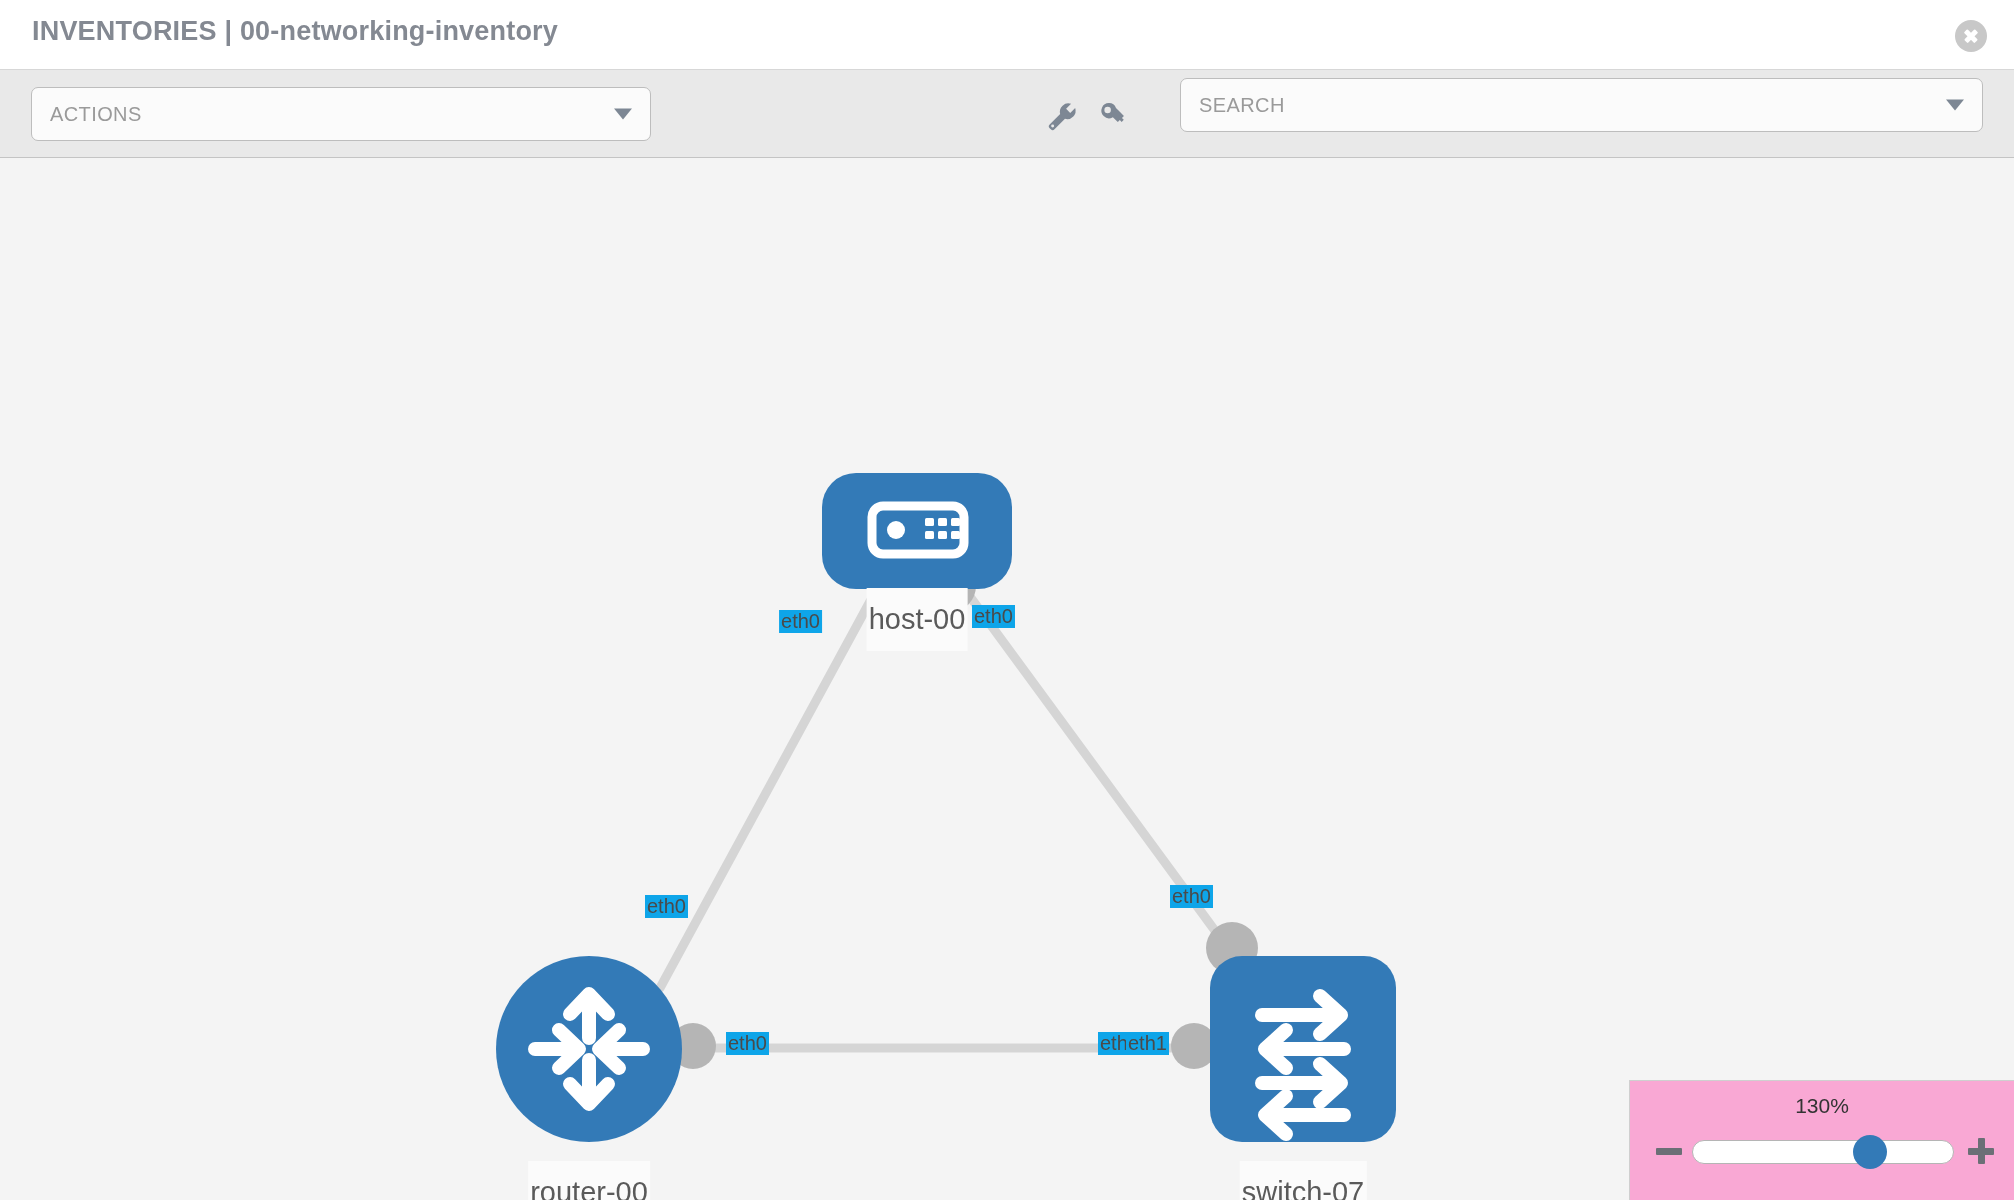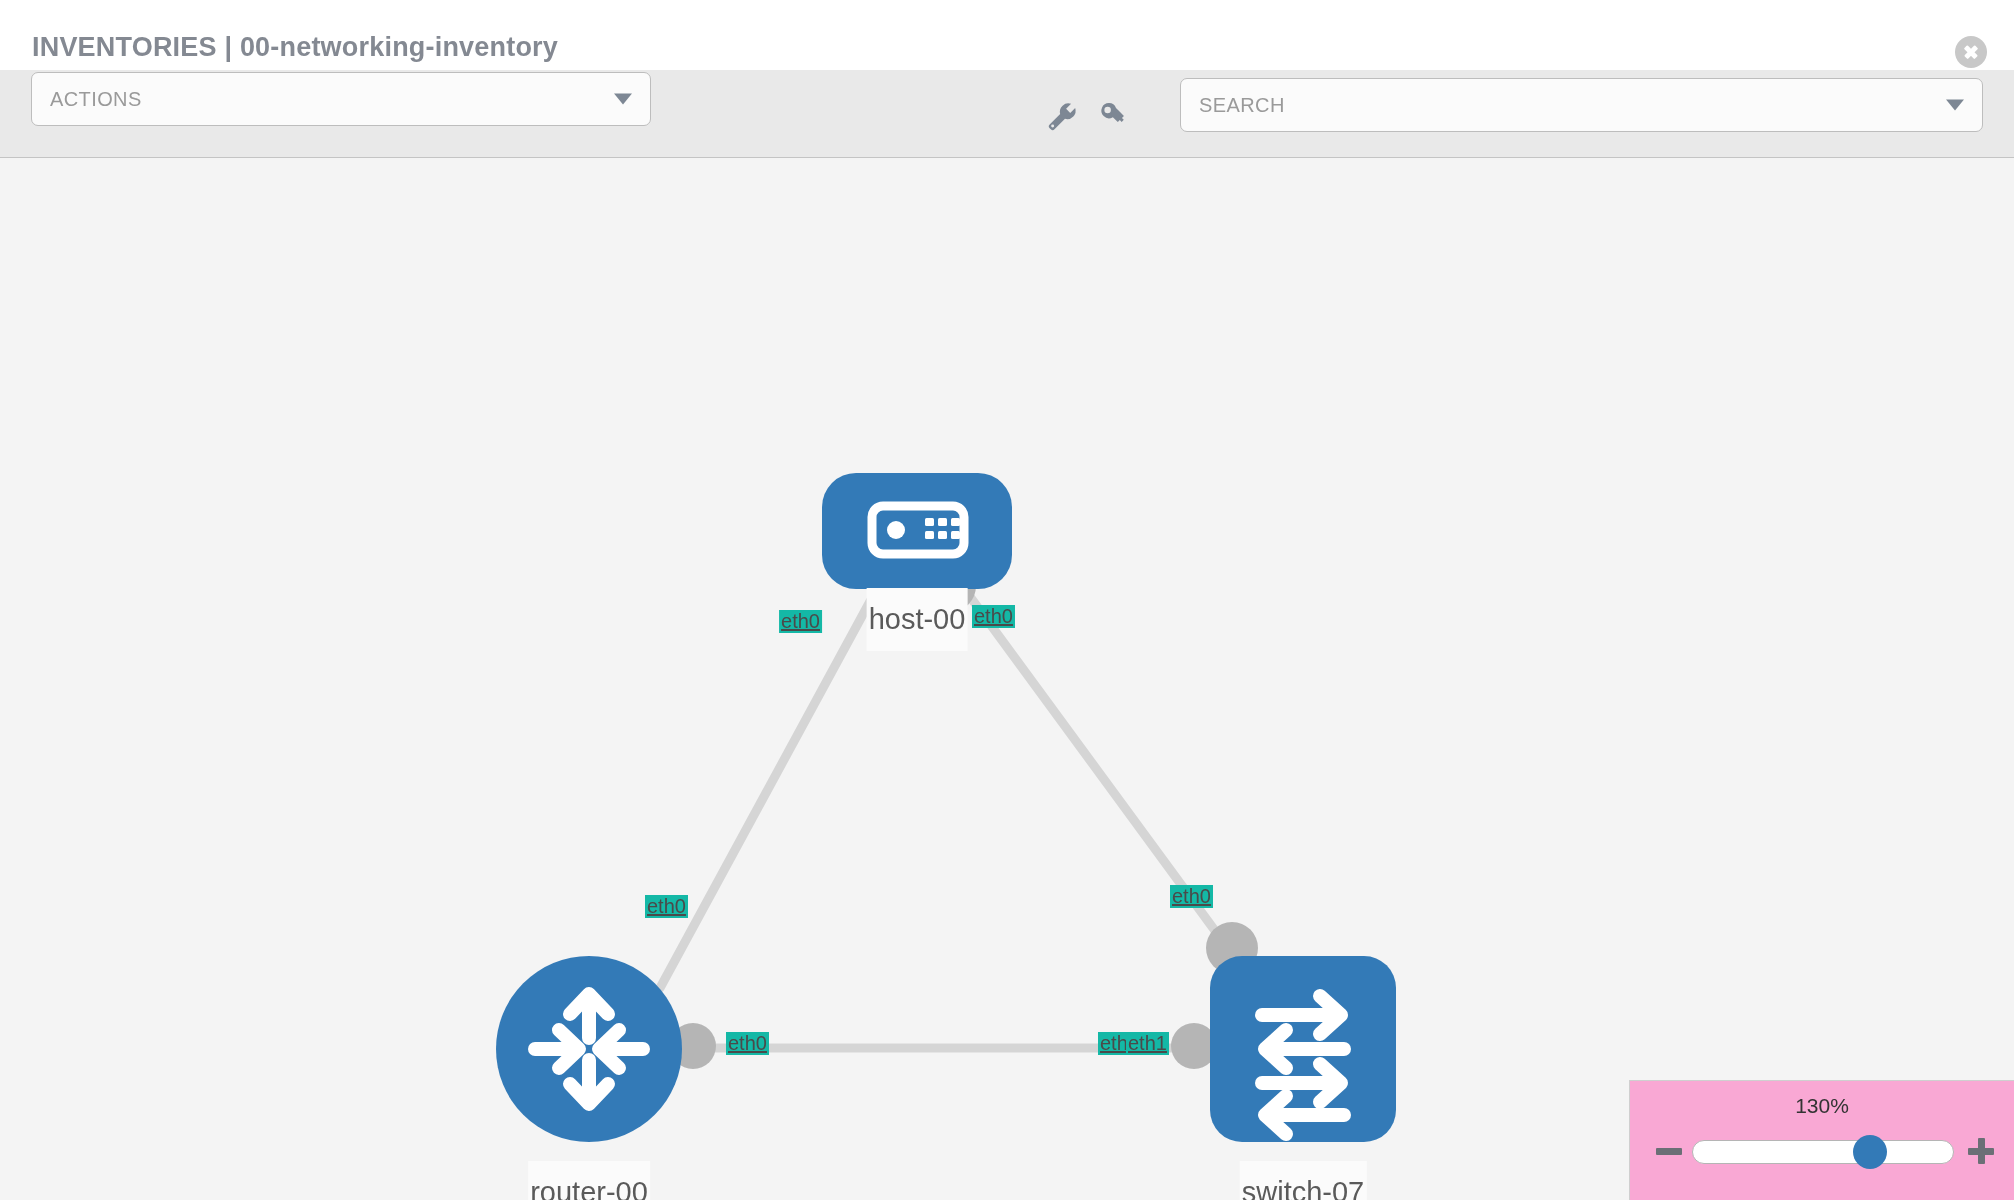--- a/index.html
+++ b/index.html
@@ -6,21 +6,21 @@
   html, body {
     width: 2014px; height: 1200px;
     background: #ffffff;
     font-family: "Liberation Sans", sans-serif;
     overflow: hidden;
   }
   #app { position: relative; width: 2014px; height: 1200px; }
 
   
   .header {
-    position: absolute; left: 0; top: 16px;
+    position: absolute; left: 0; top: 0;
     width: 2014px; height: 70px;
     background: #ffffff;
     border-bottom: 1px solid #d7d7d7;
   }
   .page-title {
     position: absolute; left: 32px; top: 16px;
     font-size: 27px; font-weight: bold;
     color: #848992; letter-spacing: 0.2px;
     white-space: nowrap;
   }
@@ -61,21 +61,21 @@
     white-space: nowrap;
   }
   .caret {
     position: absolute; right: 18px; top: 50%;
     transform: translateY(-50%);
     width: 0; height: 0;
     border-left: 9px solid transparent;
     border-right: 9px solid transparent;
     border-top: 11px solid #7d8794;
   }
-  #actions-select { left: 31px; top: 2px; width: 620px; }
+  #actions-select { left: 31px; top: 17px; width: 620px; }
   #search-select  { left: 1180px; top: 8px; width: 803px; }
 
   .tool-icon {
     position: absolute; top: 30px;
     width: 34px; height: 34px;
     color: #7d8794; cursor: pointer;
   }
   #wrench-icon { left: 1045px; }
   #key-icon    { left: 1098px; }
   .tool-icon svg { display: block; width: 34px; height: 34px; }
@@ -97,24 +97,23 @@
     position: absolute;
     font-size: 29px; color: #5a5a5a;
     background: #fbfbfb;
     white-space: nowrap;
     transform: translateX(-50%);
     padding: 15px 2px;
   }
   .iface-label {
     position: absolute;
     font-size: 20px; color: #4a4a4a;
-    background: #14b8a6;
+    background: #0ea5e9;
     white-space: nowrap;
     padding: 0 2px;
-    text-decoration: underline;
   }
 
   
   .zoom-panel {
     position: absolute; right: 0; bottom: 0;
     width: 385px; height: 120px;
     background: #f9a8d4;
     border: 1px solid #cfcfcf;
     border-right: none; border-bottom: none;
   }

